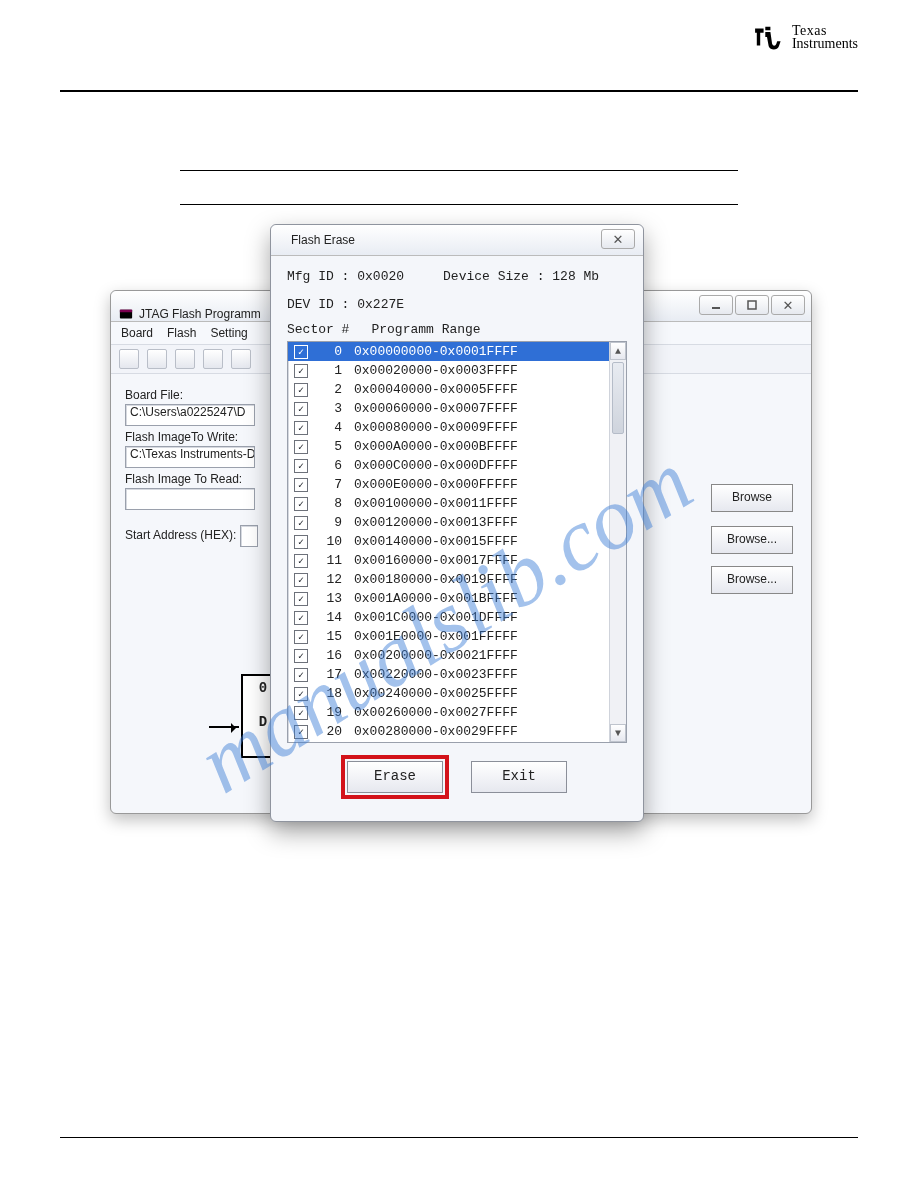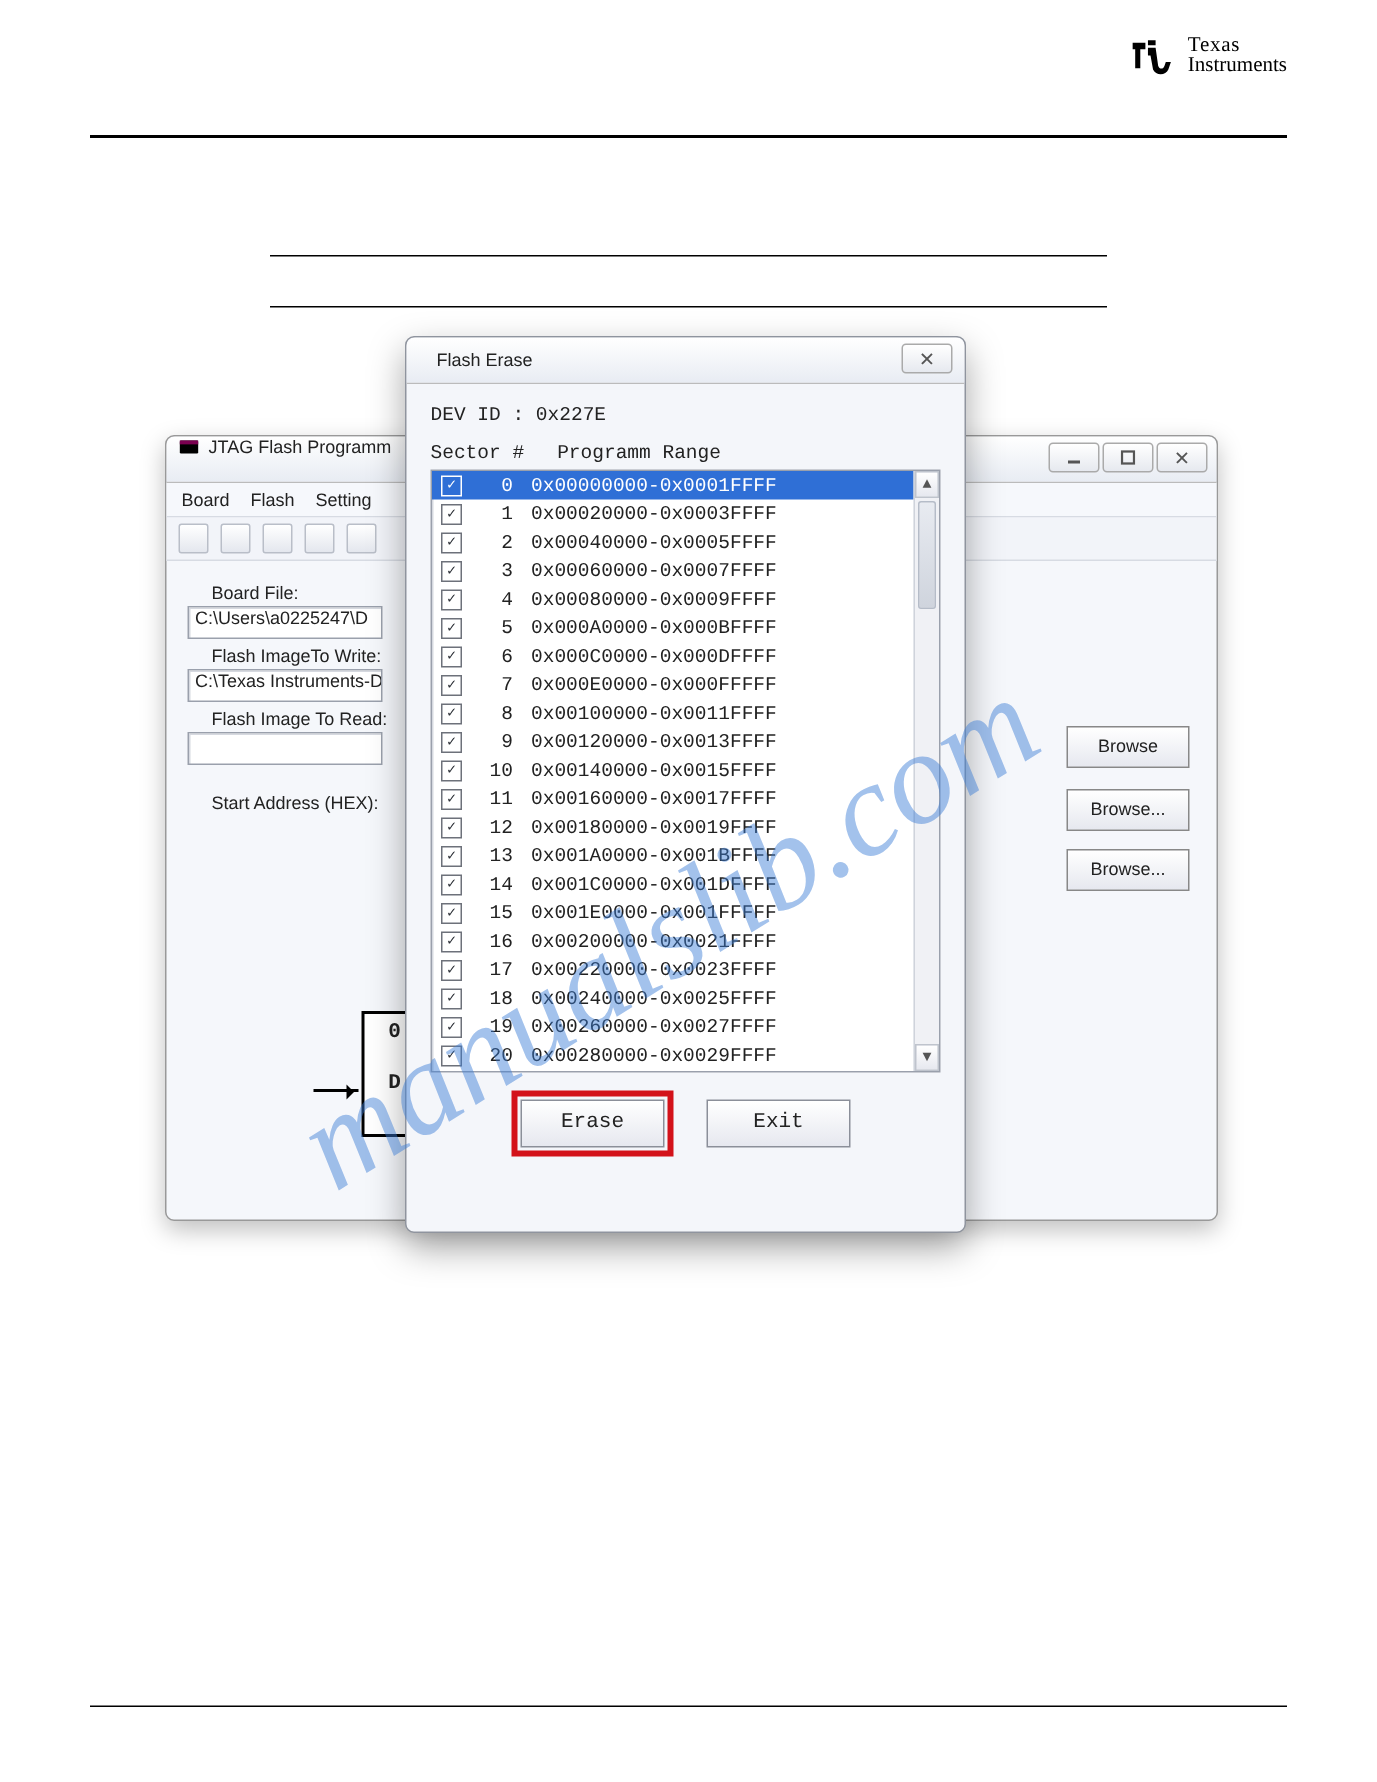--- a/index.html
+++ b/index.html
@@ -11,31 +11,31 @@
   .ti-txt .i{font-size:14px}
   .hr-top{position:absolute;top:90px;left:60px;right:60px;border-top:2px solid #000}
   .hr-foot{position:absolute;bottom:50px;left:60px;right:60px;border-top:1px solid #000}
   
   .note-rule{position:absolute;left:180px;right:180px;border-top:1px solid #000}
   .nr1{top:170px}
   .nr2{top:204px}
 
   
   .mainwin{position:absolute;top:290px;left:110px;width:700px;height:522px;border:1px solid #999;border-radius:6px;background:#f5f7fb;box-shadow:0 6px 16px rgba(0,0,0,.25)}
-  .mainwin .titlebar{height:30px;border-bottom:1px solid #bbb;border-radius:6px 6px 0 0;background:linear-gradient(#fff,#e8ecf3);display:flex;align-items:flex-start;padding:0 8px;position:relative}
+  .mainwin .titlebar{height:30px;border-bottom:1px solid #bbb;border-radius:6px 6px 0 0;background:linear-gradient(#fff,#e8ecf3);display:flex;align-items:flex-end;padding:0 8px;position:relative}
   .mainwin .titlebar .wicon{width:14px;height:14px;margin-right:6px}
   .ttl{font-size:12px;color:#222}
   .winbtns{position:absolute;right:6px;top:4px;display:flex;gap:2px}
   .wb{width:32px;height:18px;border:1px solid #aaa;border-radius:3px;background:linear-gradient(#fff,#e6e9ef);display:flex;align-items:center;justify-content:center;font-size:11px;color:#555}
   .wb.close{font-family:Arial;font-size:13px}
   .menubar{height:22px;background:#f6f8fc;border-bottom:1px solid #d7dbe3;display:flex;align-items:center;gap:14px;padding:0 10px;font-size:12px;color:#222}
   .toolbar{height:28px;background:#f2f4f9;border-bottom:1px solid #d7dbe3;display:flex;align-items:center;gap:8px;padding:0 8px}
   .tbico{width:18px;height:18px;border:1px solid #b9bec8;background:linear-gradient(#fff,#e4e7ee);border-radius:2px}
   .client{position:relative;padding:10px 14px;font-size:12px;color:#222}
-  .lbl{display:block;margin:4px 16px 2px}
+  .lbl{display:block;margin:4px 0 2px}
   .txtbox{width:120px;height:20px;border:1px solid #9aa0ac;background:#fff;box-shadow:inset 1px 1px 0 #d6d9e0;font-size:12px;padding:0 4px;overflow:hidden;white-space:nowrap}
   .rtbtn{position:absolute;width:80px;height:26px;border:1px solid #888;background:linear-gradient(#fff,#e6e8ef);font-size:12px;text-align:center;line-height:24px}
   .rb1{right:18px;top:110px}
   .rb2{right:18px;top:152px}
   .rb3{right:18px;top:192px}
   .statusbar{position:absolute;bottom:0;left:0;right:0;height:24px;border-top:1px solid #cfd3db;background:#f2f4f9;display:flex;align-items:center;justify-content:space-between;padding:0 10px;font-size:12px;color:#333}
   .numbox{border:1px solid #cfd3db;padding:1px 10px;font-size:11px}
   
   .diag{position:absolute;left:130px;top:300px;width:40px;height:80px;border:2px solid #000;background:#fff;font-family:'Courier New',monospace;font-size:14px;font-weight:bold;text-align:center}
   .diag .d0{margin-top:4px}
@@ -150,20 +150,27 @@
     <div class="titlebar">
       <span class="ttl">Flash Erase</span>
       <div class="winbtns">
         <div class="wb close">
             <span>✕</span>
           </div>
       </div>
     </div>
     <div class="dlgbody">
       <div class="info">
+        <span>Mfg ID :</span>
+        <span>0x0020</span>
+        &nbsp;&nbsp;&nbsp;
+        <span>Device Size :</span>
+        <span>128 Mb</span>
+      </div>
+      <div class="info">
         <span>DEV ID :</span>
         <span>0x227E</span>
       </div>
       <div class="cols">
         <span>Sector #</span>
         <span>Programm Range</span>
       </div>
       <div class="listwrap">
         <div class="list" id="sector-list">
             <div class="row sel">

